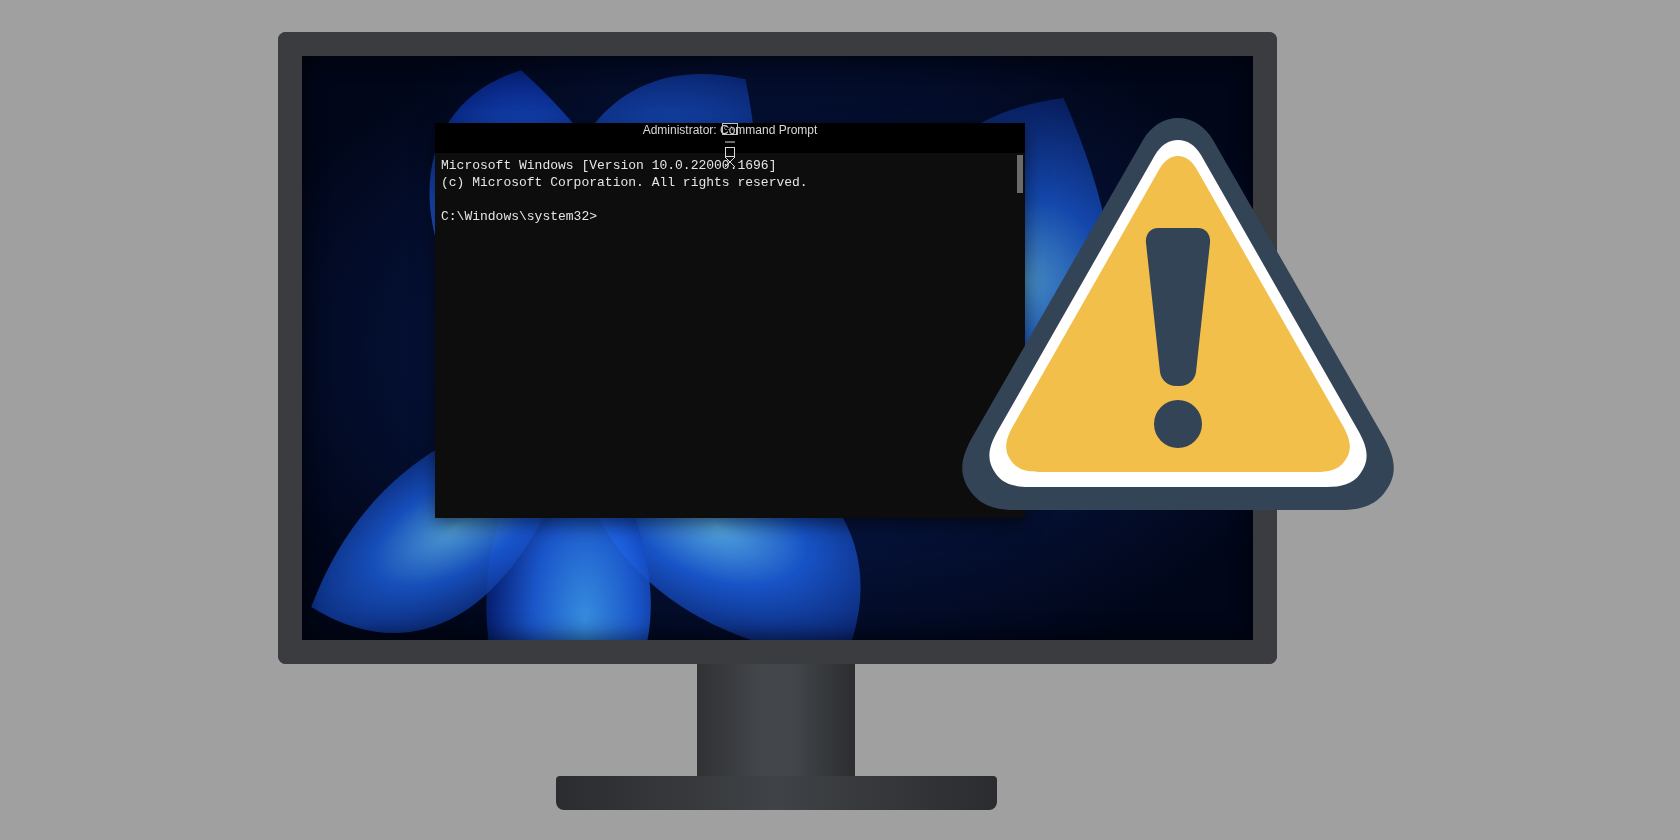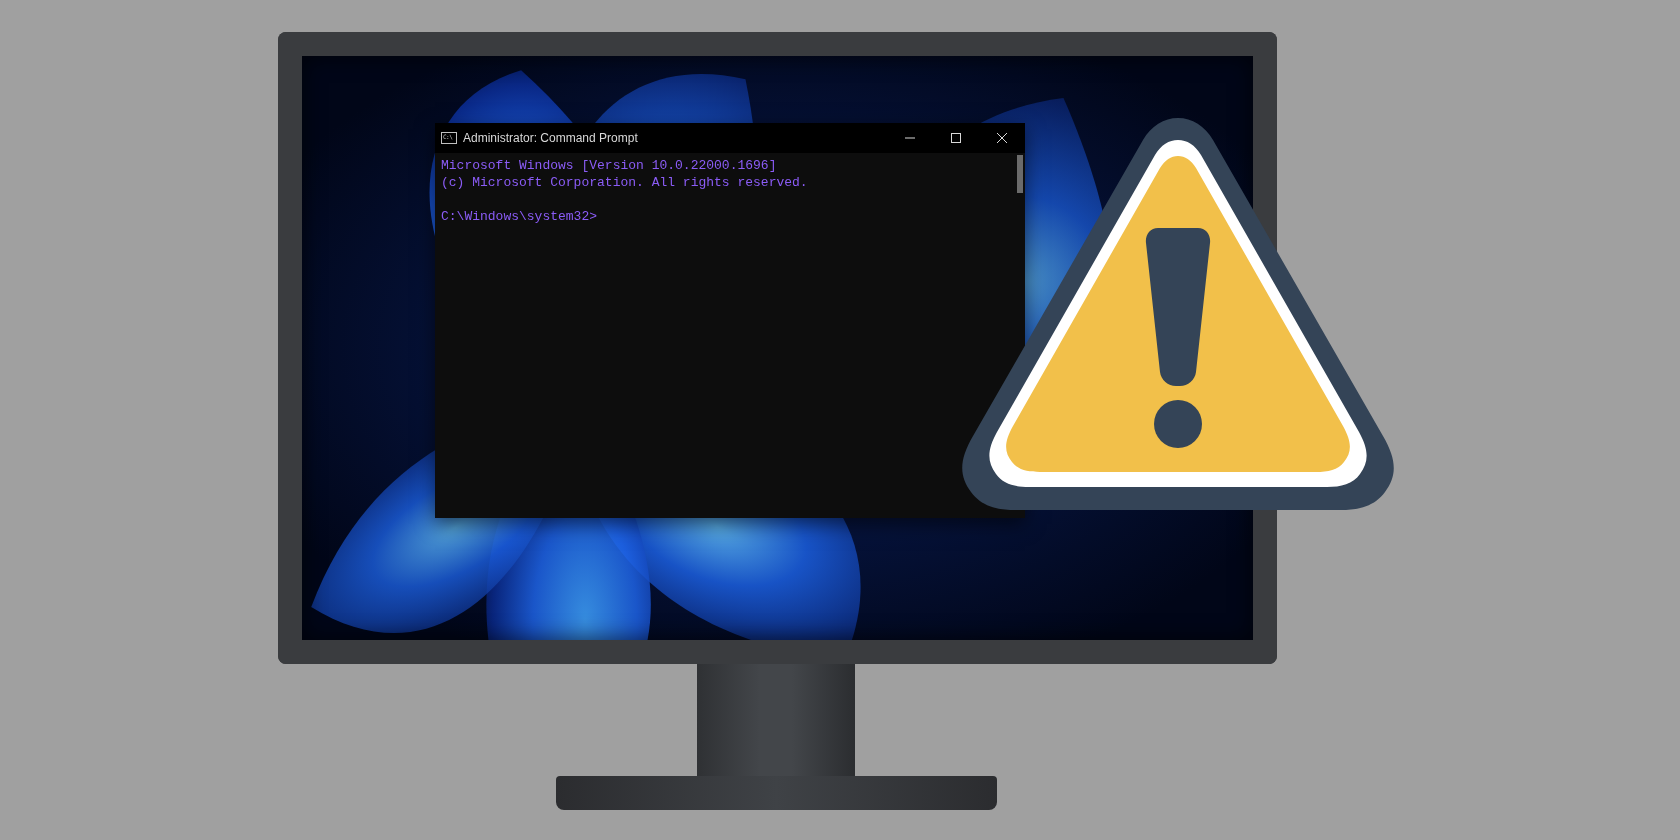--- a/index.html
+++ b/index.html
@@ -70,20 +70,21 @@
     flex-direction: column;
   }
   .titlebar {
     height: 30px;
     background: #000;
     display: flex;
     align-items: center;
     color: #d8d8d8;
     font-size: 12px;
     user-select: none;
+    flex-direction: column;
   }
   .titlebar-icon {
     width: 16px;
     height: 12px;
     margin: 0 6px;
     display: inline-block;
     position: relative;
   }
   .titlebar-icon::before {
     content: "";
@@ -109,21 +110,21 @@
     display: flex;
     align-items: center;
     justify-content: center;
     color: #d8d8d8;
   }
   .win-btn svg { width: 10px; height: 10px; }
   .terminal-body {
     flex: 1 1 auto;
     position: relative;
     padding: 4px 6px;
-    color: #8b5cf6;
+    color: #e5e5e5;
     font-family: Consolas, "Courier New", monospace;
     font-size: 13px;
     line-height: 17px;
     white-space: pre;
     overflow: hidden;
   }
   .scroll-track {
     position: absolute;
     right: 2px; top: 2px;
     width: 6px; height: 38px;

